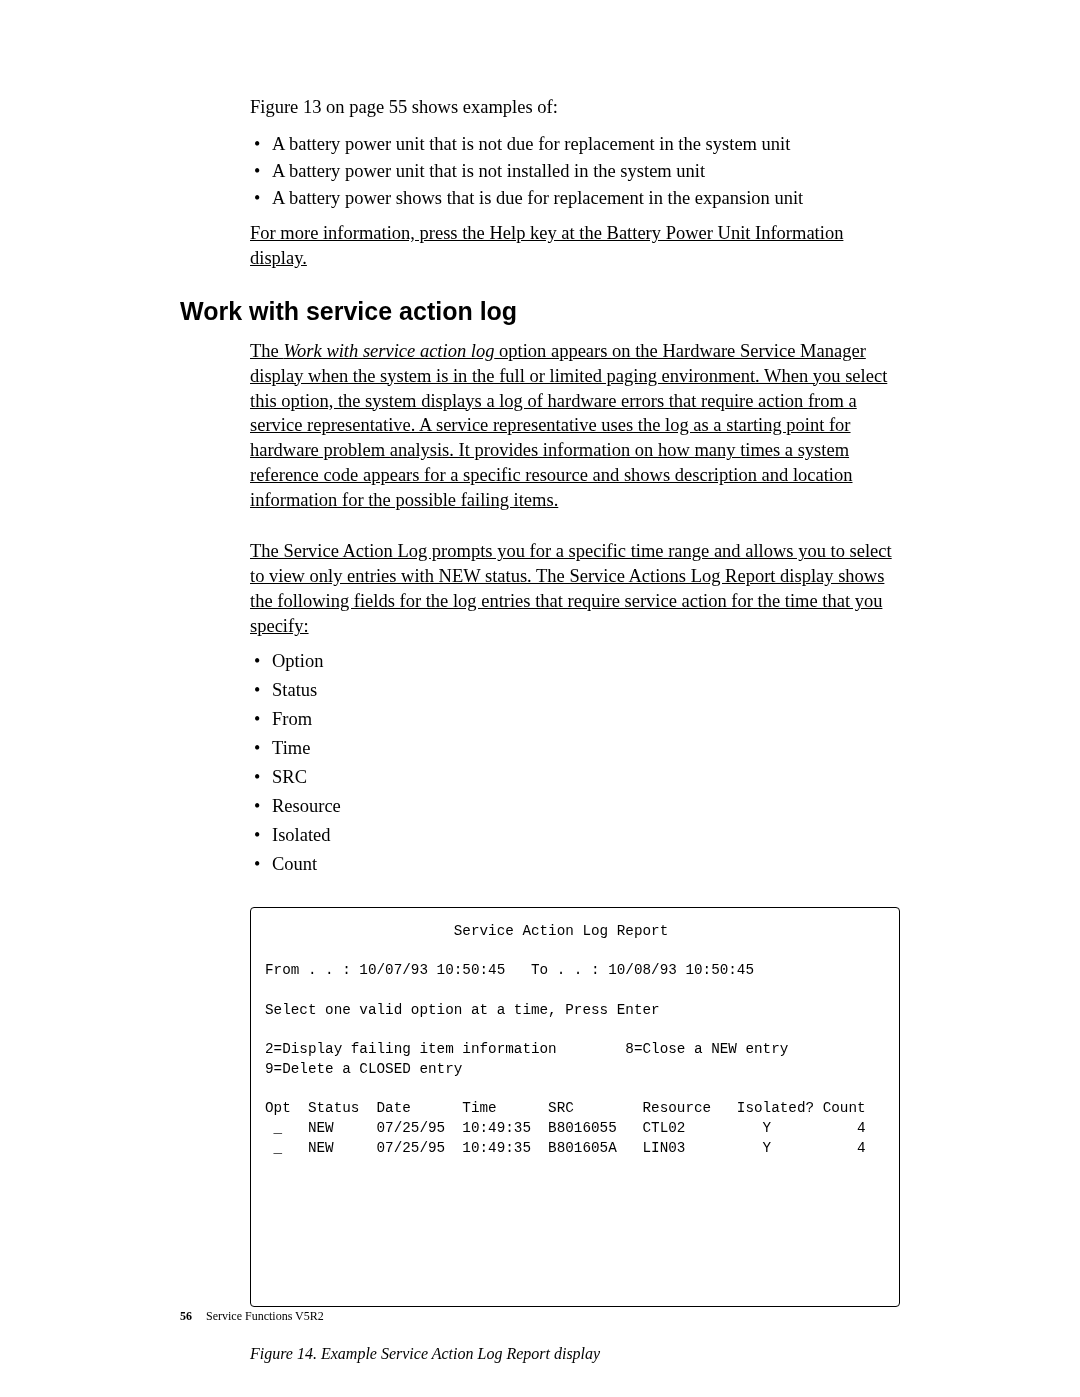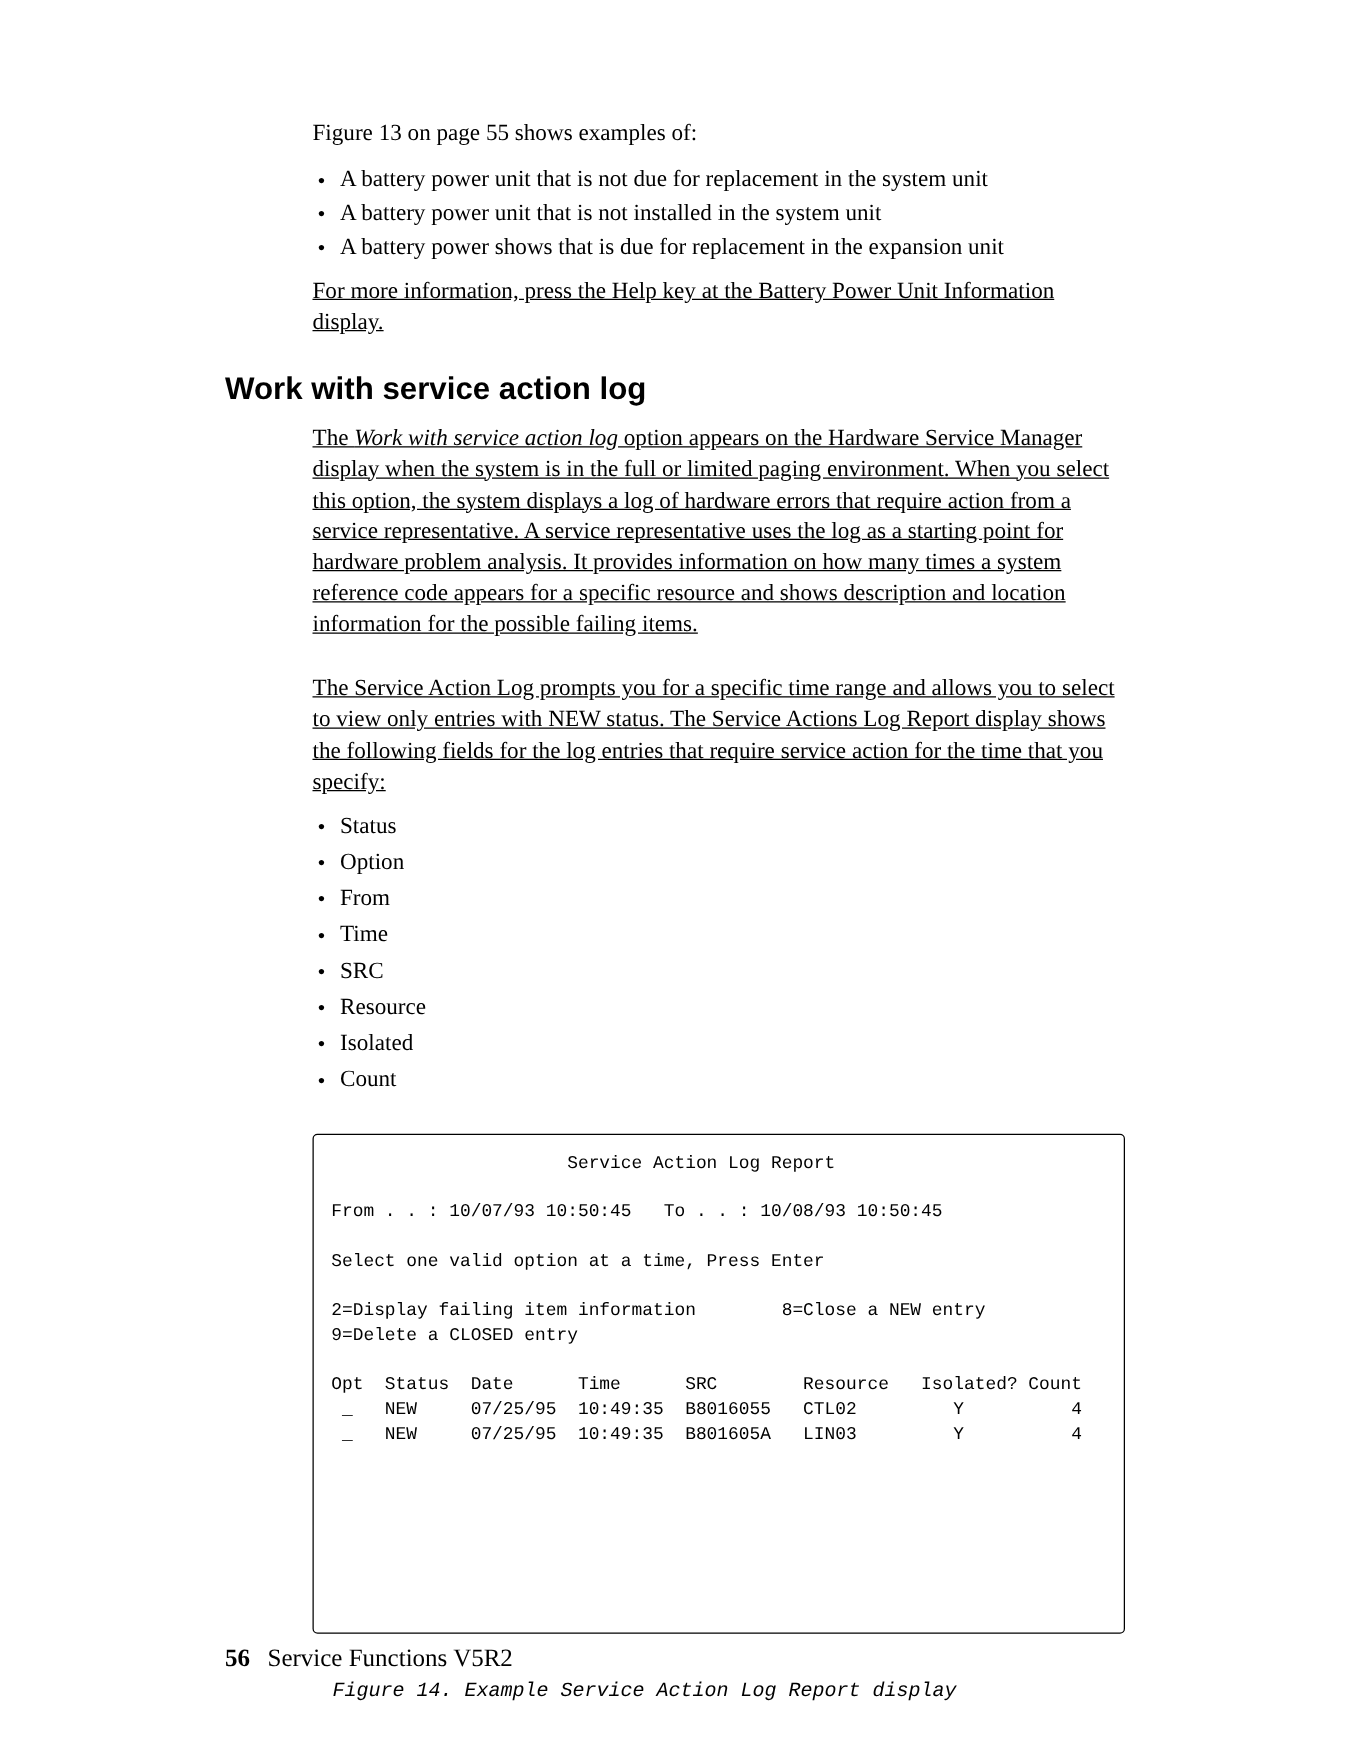--- a/index.html
+++ b/index.html
@@ -83,28 +83,27 @@
     box-sizing: border-box;
     font-family: "Courier New", Courier, monospace;
     font-size: 14.3px;
     line-height: 1.38;
     white-space: pre;
     overflow: hidden;
   }
   .figure-caption {
     font-style: italic;
     font-size: 16px;
-    margin: 36px 0 0 16px;
-    font-family: Liberation Mono, monospace;
+    margin: 36px 0 0 0;
   }
   .footer {
     position: absolute;
     left: 180px;
-    bottom: 56px;
-    font-size: 20px;
+    bottom: 73px;
+    font-size: 12px;
   }
   .footer .pageno {
     font-weight: bold;
     margin-right: 14px;
   }
 </style>
 </head>
 <body>
 
 <div class="page">
@@ -123,22 +122,22 @@
 
     <h2 class="section-heading">Work with service action log</h2>
 
     <p class="para">
       <span>The </span><span class="italic">Work with service action log</span><span> option appears on the Hardware Service Manager display when the system is in the full or limited paging environment. When you select this option, the system displays a log of hardware errors that require action from a service representative. A service representative uses the log as a starting point for hardware problem analysis. It provides information on how many times a system reference code appears for a specific resource and shows description and location information for the possible failing items.</span>
     </p>
 
     <p class="para" style="margin-top:26px;">The Service Action Log prompts you for a specific time range and allows you to select to view only entries with NEW status. The Service Actions Log Report display shows the following fields for the log entries that require service action for the time that you specify:</p>
 
     <ul class="bullets2">
+      <li>Option</li>
       <li>Status</li>
-      <li>Option</li>
       <li>From</li>
       <li>Time</li>
       <li>SRC</li>
       <li>Resource</li>
       <li>Isolated</li>
       <li>Count</li>
     </ul>
 
     <div class="terminal-box" id="terminal">                      Service Action Log Report
 

